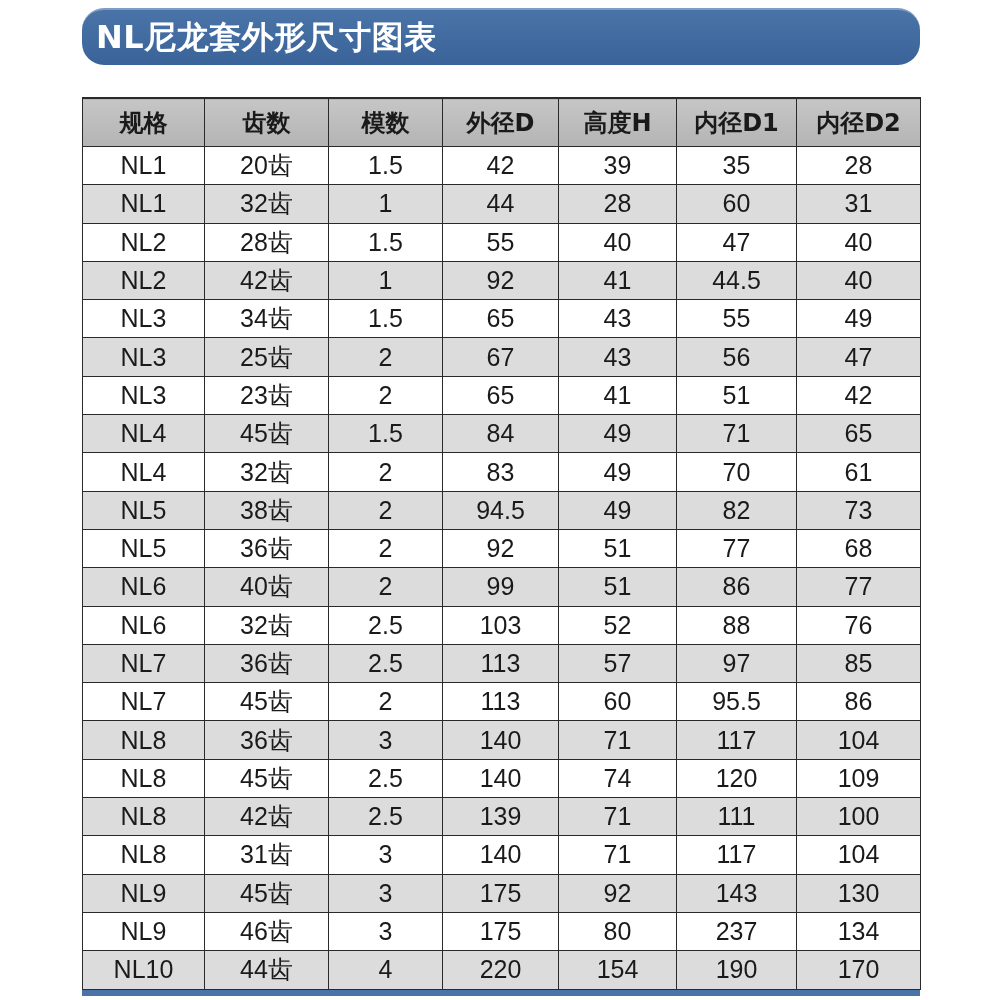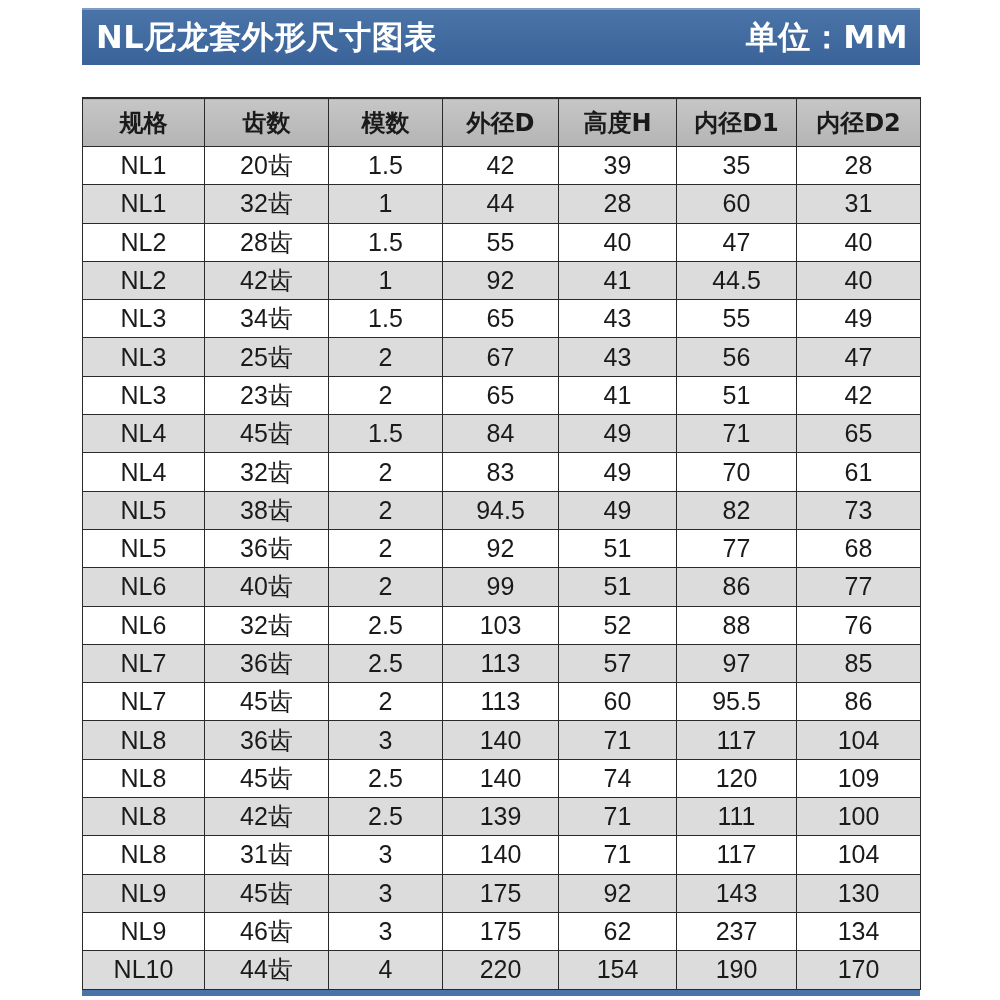--- a/index.html
+++ b/index.html
@@ -2,40 +2,39 @@
 <html><head>
 <meta charset="utf-8">
 <style>
   html, body { margin:0; padding:0; background:#ffffff; }
   body { width:1000px; height:1000px; position:relative; overflow:hidden;
          font-family:"DejaVu Sans", "Liberation Sans", sans-serif; }
   .sheet { position:absolute; left:82px; top:8px; width:838px; }
   .title-bar { height:57px; background:linear-gradient(#4a74a8, #3a6399);
                display:flex; align-items:center; justify-content:space-between;
                padding:0 12px 0 14px; box-sizing:border-box;
-               border-top:2px solid #7f9cc4; }
+               border-top:2px solid #7f9cc4;border-radius:22px; }
   .title-bar span { color:#ffffff; font-weight:bold; font-size:32px; letter-spacing:0.5px; }
   table { border-collapse:collapse; width:838px; table-layout:fixed;margin-top:32px; }
   th, td { border:1px solid #2a2a2a; text-align:center; padding:0; }
   thead th { background:linear-gradient(#c6c6c6, #b4b4b4); height:47px;
              font-size:24px; font-weight:bold; color:#1a1a1a;
              border-top:2px solid #2a2a2a; }
   tbody td { height:37.3px; font-size:25px; color:#1a1a1a;
              font-family:"Liberation Sans", "DejaVu Sans", sans-serif; }
   tbody tr:nth-child(even) td { background:#dcdcdc; }
   tbody tr:nth-child(odd) td { background:#ffffff; }
   .bottom-strip { height:6px; background:#4a74a8; }
 </style>
 </head>
 <body>
 
 <div class="sheet">
   <div class="title-bar">
     <span>NL尼龙套外形尺寸图表</span>
-    <span>单位：MM</span>
   </div>
   <table>
     <colgroup>
       <col style="width:122px">
         <col style="width:124px">
         <col style="width:114px">
       <col style="width:116px">
         <col style="width:118px">
         <col style="width:120px">
         <col style="width:124px">
@@ -230,21 +229,21 @@
           <td>175</td>
           <td>92</td>
           <td>143</td>
           <td>130</td>
         </tr>
         <tr>
           <td>NL9</td>
           <td>46齿</td>
           <td>3</td>
           <td>175</td>
-          <td>62</td>
+          <td>80</td>
           <td>237</td>
           <td>134</td>
         </tr>
         <tr>
           <td>NL10</td>
           <td>44齿</td>
           <td>4</td>
           <td>220</td>
           <td>154</td>
           <td>190</td>

